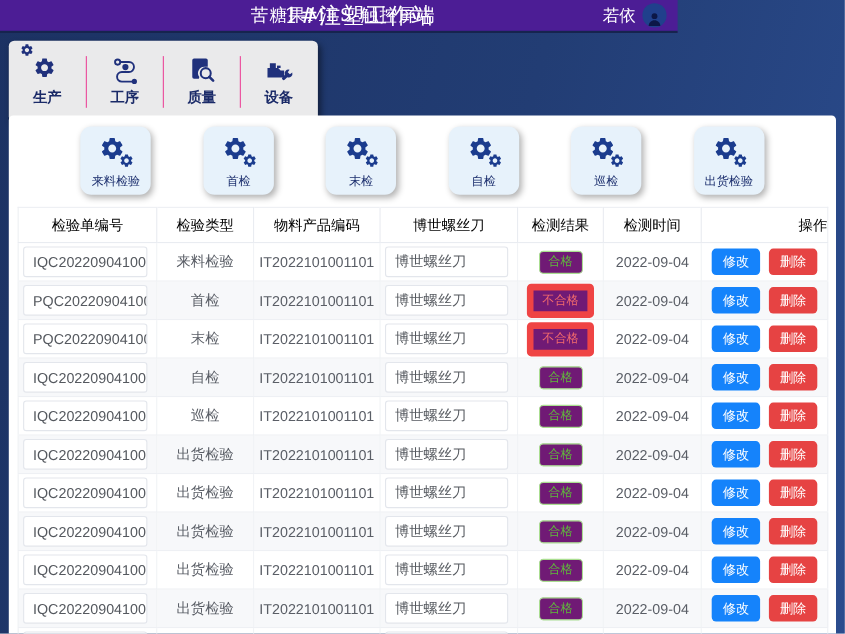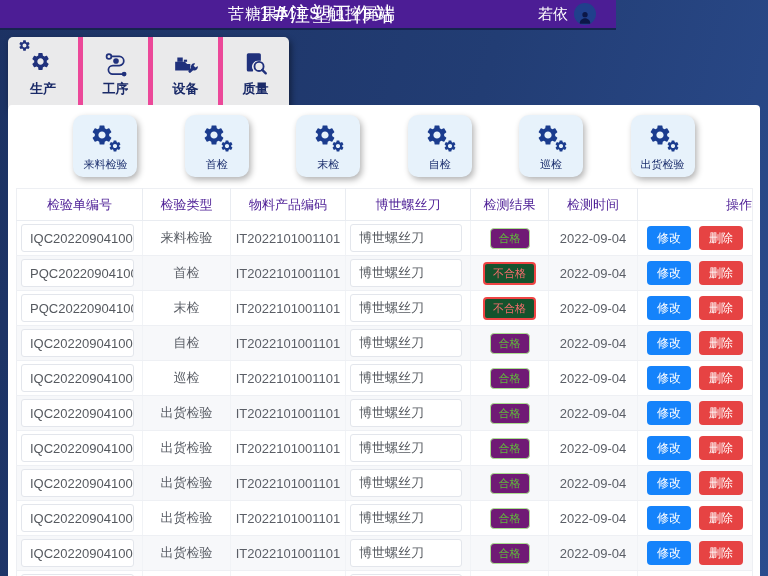--- a/index.html
+++ b/index.html
@@ -18,40 +18,41 @@
     display:flex; align-items:center;
     font-family:"DejaVu Serif", serif;
     border-bottom:2px solid #16244f;
     justify-content:center;
   }
   .topbar .app-title { margin-left:8px; font-size:16px; letter-spacing:1px; }
   .topbar .station-title {
     position:absolute; left:50%; top:50%; transform:translate(-48%,-50%);
     font-size:20px; letter-spacing:1px;margin-left:16px;
   }
-  .topbar .user { position:absolute; right:20px; top:0; height:28px; display:flex; align-items:center; gap:6px;font-family:Liberation Serif, serif; }
+  .topbar .user { position:absolute; right:10px; top:0; height:28px; display:flex; align-items:center; gap:6px;font-family:Liberation Serif, serif; }
   .topbar .user-name { font-size:15px; }
   .avatar {
     width:22px; height:22px; border-radius:50%; background:#20408c;
     display:flex; align-items:flex-end; justify-content:center; overflow:hidden;
   }
   .avatar svg { width:16px; height:16px; color:#0c1747; }
 
   
   .toolbar {
     position:absolute; top:37px; left:8px; height:74px; width:281px;
     background:#eaeaeb; border-radius:5px; display:flex;
     box-shadow:2px 3px 6px rgba(0,0,0,.45);
     overflow:hidden;
+    align-items:center;
   }
   .tool-item {
     width:70px; display:flex; flex-direction:column; align-items:center; justify-content:center;
     gap:3px; color:#1d2e75; cursor:pointer;
   }
-  .tool-item + .tool-item { border-left:5px solid #ec4899; }
+  .tool-item + .tool-item { border-left:1px solid #ec4899; }
   .tool-item .t-icon { width:26px; height:26px; position:relative; }
   .tool-item .t-icon svg { color:#20317c; }
   .tool-item .t-label { font-size:13px; font-weight:bold; color:#1a2a68; }
 
   .gears { position:relative; width:26px; height:26px; }
   .gears .g-big { position:absolute; left:0; top:0; width:21px; height:21px; }
   .gears .g-small { position:absolute; right:-1px; bottom:-1px; width:13px; height:13px; }
 
   
   .panel {
@@ -73,21 +74,21 @@
   .insp-btn .gears { margin-bottom:6px; width:30px; height:28px; }
   .insp-btn .gears .g-big { width:24px; height:24px; }
   .insp-btn .gears .g-small { width:14px; height:14px; right:-2px; bottom:-2px; }
   .insp-btn svg { color:#1b3c8e; }
   .insp-btn .i-label { font-size:11px; color:#1c2f6e; white-space:nowrap; }
 
   
   .table-wrap { margin:7px 8px 0 8px; }
   table { width:736px; border-collapse:collapse; table-layout:fixed; border:1px solid #edeff3; }
   th {
-    height:32px; font-size:13px; font-weight:normal; color:#4c1d95;
+    height:32px; font-size:13px; font-weight:normal; color:#000000;
     background:#fff; border-bottom:1px solid #e9ecf1; border-right:1px solid #e9ecf1;
     text-align:center;
   }
   th:last-child { border-right:none;text-align:right; }
   td {
     height:35px; font-size:13px; color:#5a5e66; text-align:center;
     border-bottom:1px solid #eef0f4; border-right:1px solid #f1f3f6;
     padding:0;
   }
   td:last-child { border-right:none;margin-top:32px; }
@@ -96,21 +97,21 @@
     margin:3px 8px 3px 4px; height:28px; background:#fff;
     border:1px solid #e3e6ec; border-radius:3px;
     display:flex; align-items:center; padding:0 8px;
     font-size:13px; color:#55595f; text-align:left;
     overflow:hidden; white-space:nowrap;
   }
   .badge {
     display:inline-block; padding:4px 8px; font-size:11px; border-radius:4px; line-height:1;
   }
   .badge.pass { color:#5fbd3a; background:#701a75; border:1px solid #aade91; }
-  .badge.fail { color:#f56c6c; background:#14532d; border:2px solid #ef4444; }
+  .badge.fail { color:#f56c6c; background:#701a75; border:6px solid #ef4444; }
   .btn {
     display:inline-block; border:none; border-radius:4px; color:#fff;
     font-size:12px; padding:6px 10px; line-height:1; cursor:pointer;
     font-family:"Liberation Sans", sans-serif;
   }
   .btn.edit { background:#1583fb; margin-right:8px; }
   .btn.del  { background:#e64343; }
 </style>
 </head>
 <body>
@@ -167,30 +168,30 @@
 
   <div class="tool-item">
     <span class="t-icon"><svg width="26" height="26">
           <use href="#sym-route"></use>
         </svg></span>
     <span class="t-label">工序</span>
   </div>
 
   <div class="tool-item">
     <span class="t-icon"><svg width="26" height="26">
+          <use href="#sym-quality"></use>
+        </svg></span>
+    <span class="t-label">质量</span>
+  </div>
+
+  <div class="tool-item">
+    <span class="t-icon"><svg width="26" height="26">
           <use href="#sym-device"></use>
         </svg></span>
     <span class="t-label">设备</span>
-  </div>
-
-  <div class="tool-item">
-    <span class="t-icon"><svg width="26" height="26">
-          <use href="#sym-quality"></use>
-        </svg></span>
-    <span class="t-label">质量</span>
   </div>
 </div>
 
 <div class="panel">
 
   <div class="insp-row">
   <div class="insp-btn">
     <span class="gears">
       <svg class="g-big">
             <use href="#sym-gear"></use>

